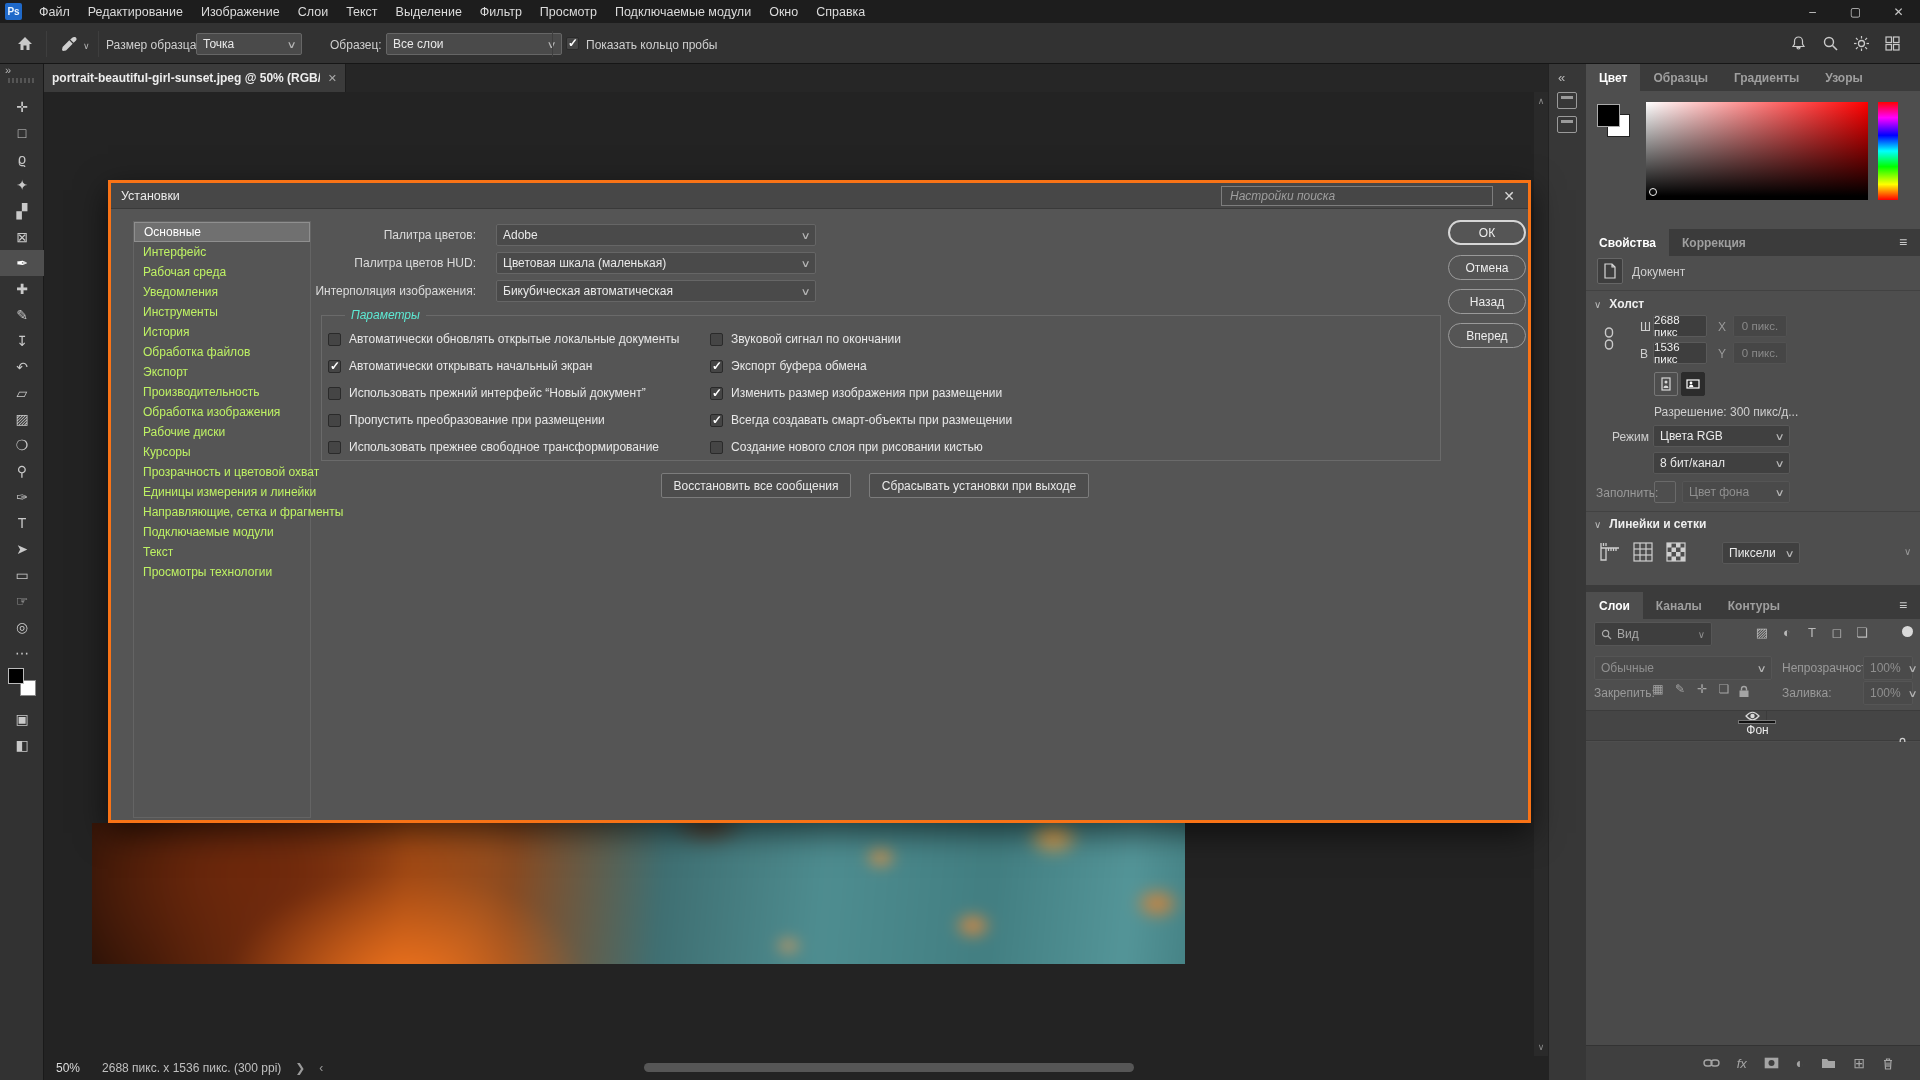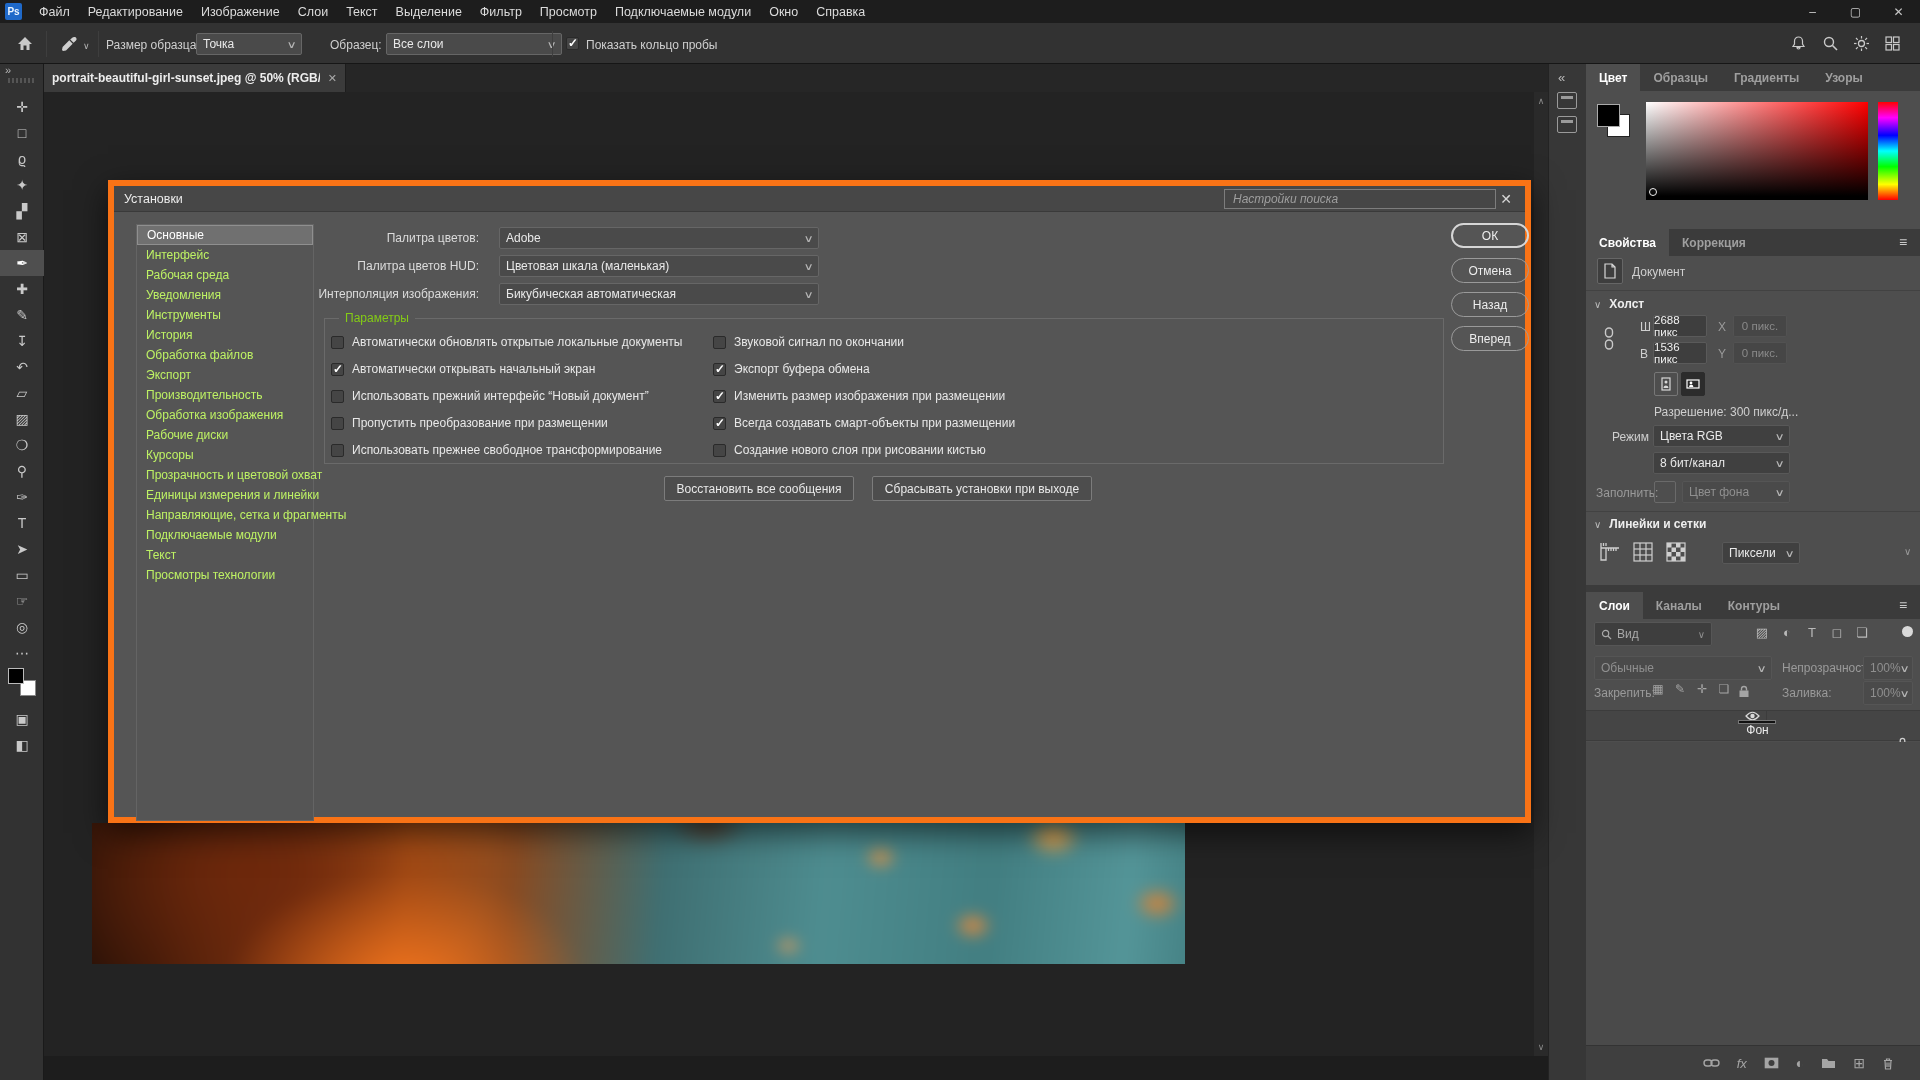--- a/index.html
+++ b/index.html
@@ -14,21 +14,21 @@
   #win-controls { margin-left:auto; display:flex; height:100%; }
   .win-btn { width:43px; display:flex; align-items:center; justify-content:center; color:#c9c9c9; font-size:12px; }
 
   
   #optionsbar { position:absolute; left:0; top:23px; width:1920px; height:41px; background:#323232; border-bottom:1px solid #161616; }
   #optionsbar .lbl { position:absolute; top:15px; color:#cfcfcf; }
   .vsep { position:absolute; top:8px; width:1px; height:26px; background:#262626; border-right:1px solid #3e3e3e; }
   .dropdown { position:absolute; background:#4a4a4a; border:1px solid #666; border-radius:2px; display:flex; align-items:center; padding:0 6px; color:#e9e9e9; height:22px; }
   .dropdown .chev { margin-left:auto; color:#b5b5b5; font-size:10px; transform:scaleX(1.4); }
   .dropdown.dark { background:#404040; border-color:#585858; }
-  .dropdown.disabled { color:#8f8f8f; background:#4a4a4a; border-color:#555; }
+  .dropdown.disabled { color:#8f8f8f; background:#4a4a4a; border-color:#555;gap:8px; }
   .cb { width:13px; height:13px; background:#454545; border:1px solid #2a2a2a; border-radius:2px; position:relative; flex:none; }
   .cb.checked::after { content:"✓"; position:absolute; left:1px; top:-2px; color:#fff; font-size:12px; font-weight:bold; }
   .opt-icon { position:absolute; top:12px; width:18px; height:18px; color:#c9c9c9; }
 
   
   #toolbar { position:absolute; left:0; top:64px; width:44px; height:1016px; background:#323232; border-right:1px solid #1a1a1a; }
   #toolbar .expand { position:absolute; left:5px; top:0px; color:#b5b5b5; font-size:11px; }
   #toolbar .grip { position:absolute; left:8px; top:14px; width:28px; height:5px;
      background:repeating-linear-gradient(90deg,#555 0 2px,transparent 2px 4px); }
   #tools { position:absolute; left:0; top:30px; width:44px; list-style:none; }
@@ -112,34 +112,34 @@
   #layer-thumb { width:36px; height:23px; margin-left:8px; border:1px solid #111; outline:1px solid #777;
     background:linear-gradient(95deg,#4a1f0a 0%,#a04a14 28%,#c2651f 42%,#4d8f92 68%,#3f7a7d 100%); }
   #layer-name { margin-left:9px; color:#e9e9e9; }
   #layer-lock { margin-left:auto; margin-right:12px; }
   #layers-empty { position:absolute; left:0; top:678px; width:334px; height:303px; background:#4a4a4a; }
   #layers-bottom { position:absolute; left:0; top:981px; width:334px; height:35px; background:#3f3f3f; border-top:1px solid #333; display:flex; align-items:center; justify-content:flex-end; gap:17px; padding-right:26px; color:#a5a5a5; }
   #layers-bottom .bico { display:flex; align-items:center; }
   .fx-txt { font-style:italic; font-size:13px; color:#a5a5a5; }
 
   
-  #dialog { position:absolute; left:108px; top:180px; width:1423px; height:643px; background:#555; border:6px solid #f97316; box-shadow:0 10px 30px rgba(0,0,0,.6); z-index:10; }
+  #dialog { position:absolute; left:108px; top:180px; width:1423px; height:643px; background:#555; border:3px solid #f97316; box-shadow:0 10px 30px rgba(0,0,0,.6); z-index:10; }
   #dlg-title { position:absolute; left:0; top:0; width:100%; height:26px; background:#474747; border-bottom:1px solid #3a3a3a; display:flex; align-items:center; }
   #dlg-title .t { margin-left:10px; color:#ececec; font-size:12.5px; }
   #dlg-search { position:absolute; left:1110px; top:3px; width:272px; height:20px; background:#464646; border:1px solid #7d7d7d; color:#d8d8d8; font-style:italic; font-size:12px; padding:0 8px; outline:none; }
   #dlg-search::placeholder { color:#9f9f9f; }
   #dlg-close { position:absolute; right:13px; top:5px; color:#d8d8d8; font-size:14px; }
   #side-list { position:absolute; left:22px; top:38px; width:178px; height:597px; border:1px solid #646464; background:#555; }
   .side-item { height:20px; line-height:20px; padding-left:9px; color:#bef264; font-size:12px; white-space:nowrap; }
   .side-item.active { background:#707070; border:1px solid #8f8f8f; line-height:18px; color:#fff; }
   .fld-row { position:absolute; height:22px; }
   .fld-row .flab { position:absolute; right:1058px; top:4px; color:#dcdcdc; white-space:nowrap; }
   .fld-dd { position:absolute; left:385px; width:320px; }
   #params-box { position:absolute; left:210px; top:132px; width:1120px; height:146px; border:1px solid #6a6a6a; }
-  #params-legend { position:absolute; left:14px; top:-8px; background:#555; padding:0 6px; color:#84cc16; }
+  #params-legend { position:absolute; left:23px; top:-8px; background:#555; padding:0 6px; color:#5eead4;font-style:italic; }
   .cbrow { position:absolute; display:flex; align-items:center; gap:8px; height:16px; }
   .cbrow span { color:#e8e8e8; white-space:nowrap; }
   .dlg-btn { position:absolute; height:25px; background:#4d4d4d; border:1px solid #7c7c7c; border-radius:2px; color:#e9e9e9; display:flex; align-items:center; justify-content:center; font-size:12px; }
   .pill { position:absolute; left:1337px; width:78px; height:25px; border-radius:13px; border:1px solid #9a9a9a; color:#ededed; display:flex; align-items:center; justify-content:center; font-size:12px; }
   .pill.default { border:2px solid #d6d6d6; }
 
   svg { display:block; }
 </style>
 </head>
 <body>
@@ -280,20 +280,29 @@
   <div id="canvas">
     <div id="image-strip">
         <div class="inner"></div>
       </div>
     <div class="v-scroll">
       <span class="arr" style="top:4px">∧</span>
       <span class="arr" style="bottom:4px">∨</span>
     </div>
   </div>
 
+  <div id="statusbar">
+    <span class="zoom">50%</span>
+    <span class="info">2688 пикс. x 1536 пикс. (300 ppi)</span>
+    <span class="schev">❯</span>
+    <span class="schev">‹</span>
+    <div id="h-track">
+        <div id="h-thumb"></div>
+      </div>
+  </div>
 
   <div id="strip">
     <span class="dd">«</span>
     <span class="picon" style="top:28px"></span>
     <span class="picon" style="top:52px"></span>
   </div>
 
   <div id="right">
 
     

